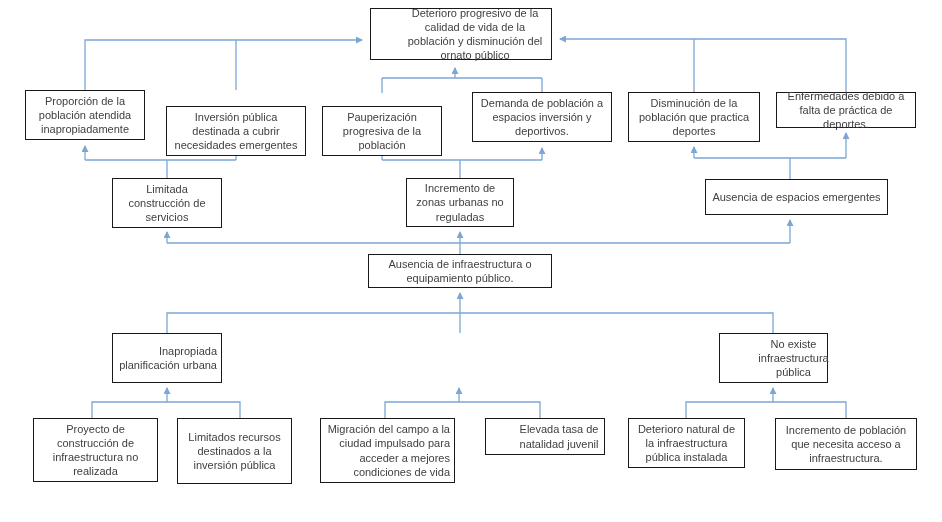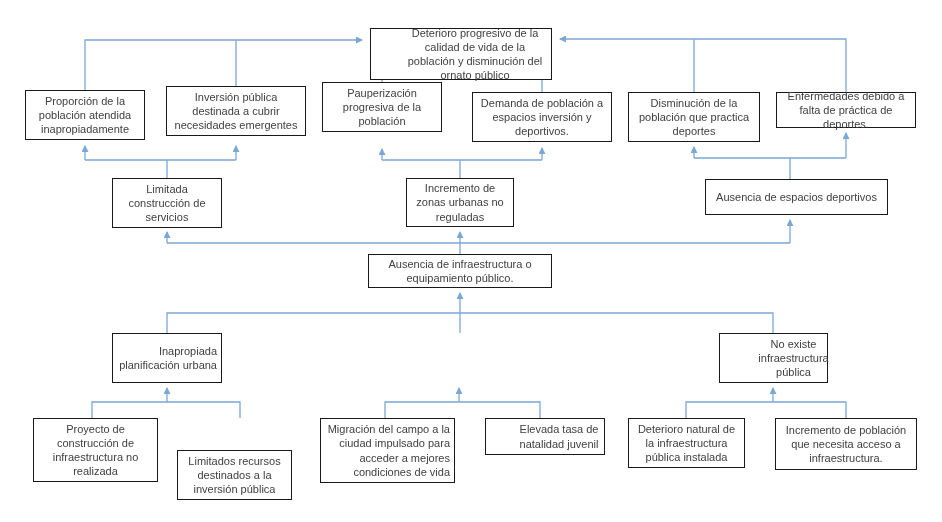--- a/index.html
+++ b/index.html
@@ -75,38 +75,38 @@
       <path d="M167,402 V388" marker-end="url(#arr)"></path>
 
       <path d="M385,418 V402 H540 V418"></path>
       <path d="M459,402 V388" marker-end="url(#arr)"></path>
 
       <path d="M686,418 V402 H846 V418"></path>
       <path d="M773,402 V388" marker-end="url(#arr)"></path>
     </g>
   </svg>
 
-  <div class="node" style="left:370px; top:28px; width:182px; height:52px;padding-left:32px;">Deterioro progresivo de la calidad de vida de la población y disminución del ornato público</div>
+  <div class="node" style="left:370px; top:8px; width:182px; height:52px;padding-left:32px;">Deterioro progresivo de la calidad de vida de la población y disminución del ornato público</div>
 
   <div class="node" style="left:25px; top:90px; width:120px; height:50px;">Proporción de la población atendida inapropiadamente</div>
-  <div class="node" style="left:166px; top:86px; width:140px; height:50px;">Inversión pública destinada a cubrir necesidades emergentes</div>
-  <div class="node" style="left:322px; top:82px; width:120px; height:50px;">Pauperización progresiva de la población</div>
+  <div class="node" style="left:166px; top:106px; width:140px; height:50px;">Inversión pública destinada a cubrir necesidades emergentes</div>
+  <div class="node" style="left:322px; top:106px; width:120px; height:50px;">Pauperización progresiva de la población</div>
   <div class="node" style="left:472px; top:92px; width:140px; height:50px;">Demanda de población a espacios inversión y deportivos.</div>
   <div class="node" style="left:628px; top:92px; width:132px; height:50px;">Disminución de la población que practica deportes</div>
   <div class="node" style="left:776px; top:92px; width:140px; height:36px;">Enfermedades debido a falta de práctica de deportes.</div>
 
   <div class="node" style="left:112px; top:178px; width:110px; height:50px;">Limitada construcción de servicios</div>
   <div class="node" style="left:406px; top:178px; width:108px; height:49px;">Incremento de zonas urbanas no reguladas</div>
-  <div class="node" style="left:705px; top:179px; width:183px; height:36px;">Ausencia de espacios deportivos</div>
+  <div class="node" style="left:705px; top:179px; width:183px; height:36px;">Ausencia de espacios emergentes</div>
 
   <div class="node" style="left:368px; top:254px; width:184px; height:34px;">Ausencia de infraestructura o equipamiento público.</div>
 
   <div class="node" style="left:112px; top:333px; width:110px; height:50px;text-align:right;">Inapropiada planificación urbana</div>
   <div class="node" style="left:719px; top:333px; width:109px; height:50px;padding-left:44px;">No existe infraestructura pública</div>
 
   <div class="node" style="left:33px; top:418px; width:125px; height:64px;">Proyecto de construcción de infraestructura no realizada</div>
-  <div class="node" style="left:177px; top:418px; width:115px; height:50px;margin-top:32px;">Limitados recursos destinados a la inversión pública</div>
+  <div class="node" style="left:177px; top:418px; width:115px; height:66px;">Limitados recursos destinados a la inversión pública</div>
   <div class="node" style="left:320px; top:418px; width:135px; height:65px;text-align:right;">Migración del campo a la ciudad impulsado para acceder a mejores condiciones de vida</div>
   <div class="node" style="left:485px; top:418px; width:120px; height:37px;padding-left:32px;">Elevada tasa de natalidad juvenil</div>
   <div class="node" style="left:628px; top:418px; width:117px; height:50px;">Deterioro natural de la infraestructura pública instalada</div>
   <div class="node" style="left:775px; top:418px; width:142px; height:52px;">Incremento de población que necesita acceso a infraestructura.</div>
 
 </div>
 
 </body></html>

